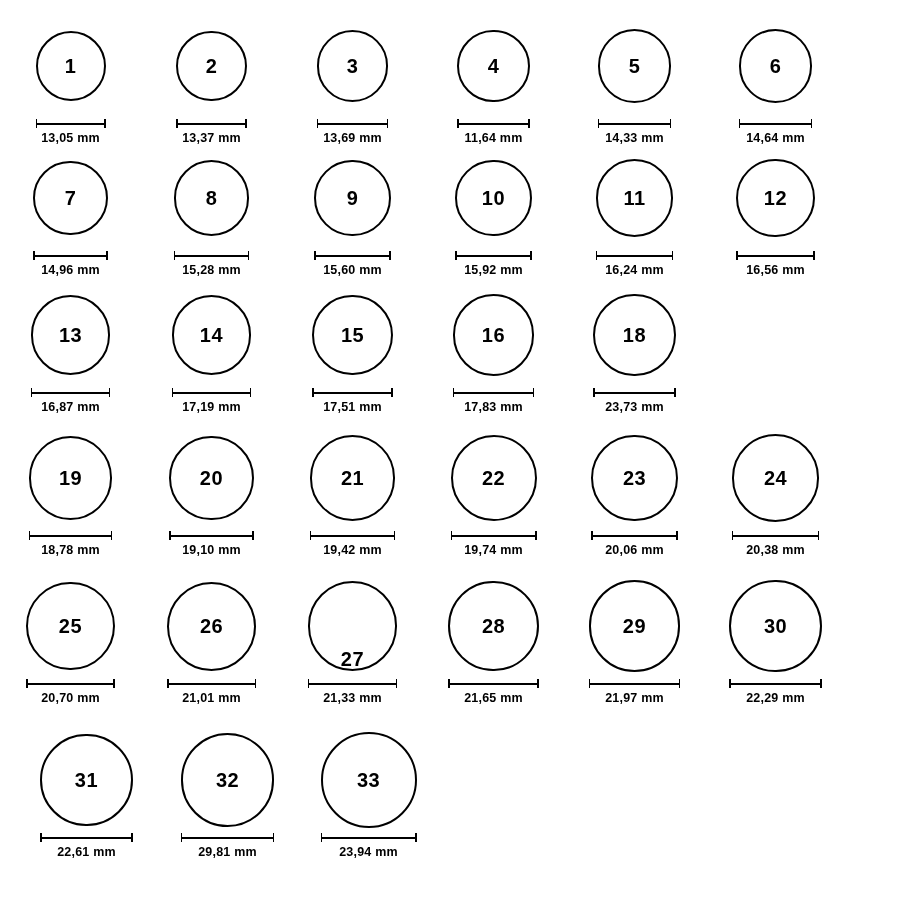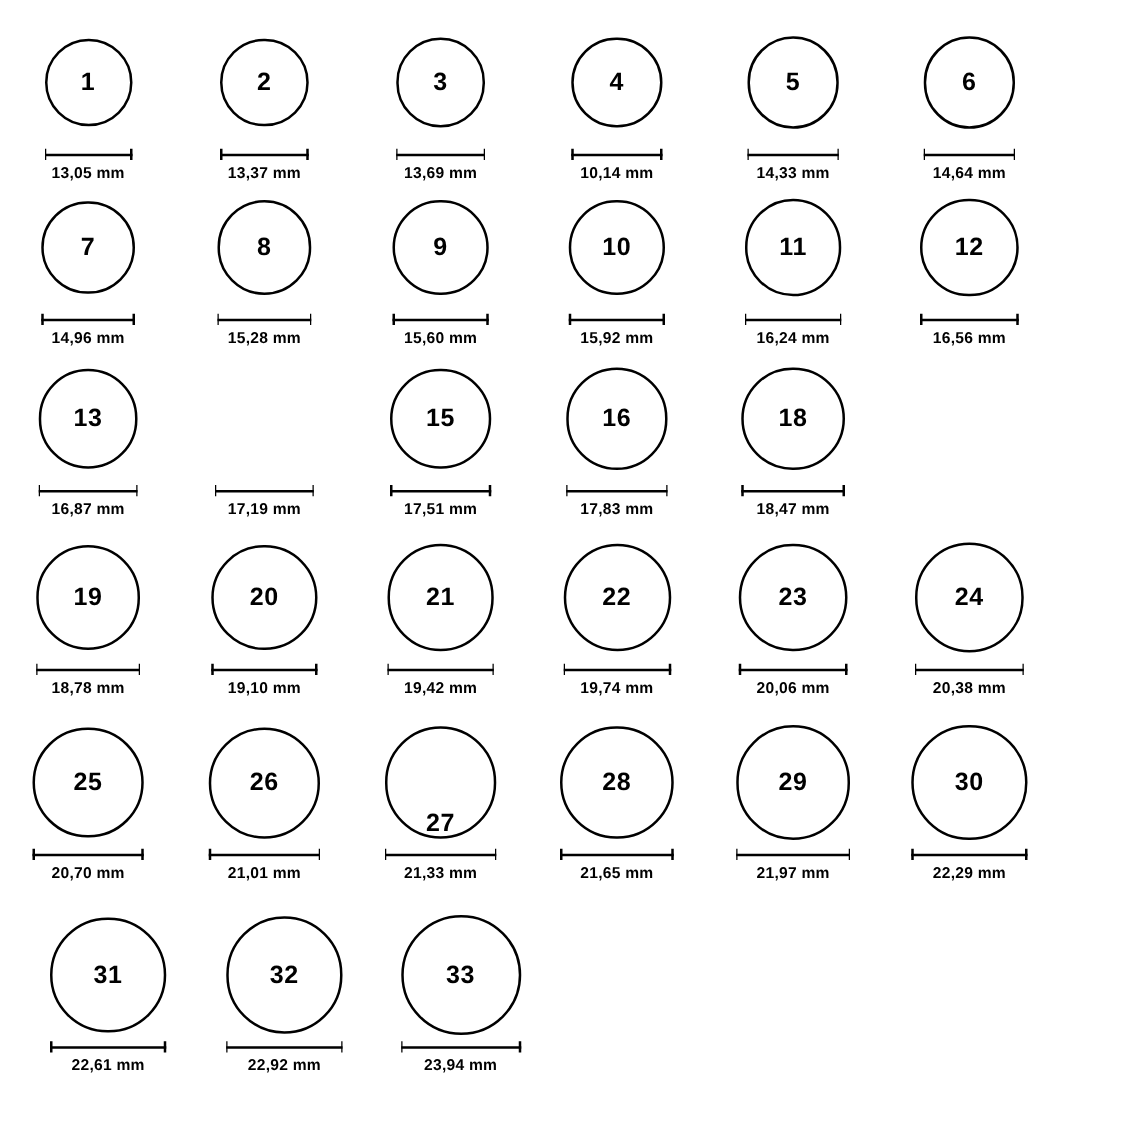--- a/index.html
+++ b/index.html
@@ -133,21 +133,21 @@
         <div class="circle-wrap">
           <div class="ring-circle" style="width: 72.3px; height: 72.3px;">
             <span class="ring-number">4</span>
           </div>
         </div>
         <div class="measure" style="width: 72.3px;">
           <div class="bar"></div>
           <div class="tick left"></div>
           <div class="tick right"></div>
         </div>
-        <div class="mm-label">10,14 mm</div>
+        <div class="mm-label">11,64 mm</div>
       </div>
       <div class="ring-cell">
         <div class="circle-wrap">
           <div class="ring-circle" style="width: 73.1px; height: 73.1px;">
             <span class="ring-number">5</span>
           </div>
         </div>
         <div class="measure" style="width: 73.1px;">
           <div class="bar"></div>
           <div class="tick left"></div>
@@ -257,20 +257,25 @@
           </div>
         </div>
         <div class="measure" style="width: 79.1px;">
           <div class="bar"></div>
           <div class="tick left"></div>
           <div class="tick right"></div>
         </div>
         <div class="mm-label">16,87 mm</div>
       </div>
       <div class="ring-cell">
+        <div class="circle-wrap">
+          <div class="ring-circle" style="width: 79.9px; height: 79.9px;">
+            <span class="ring-number">14</span>
+          </div>
+        </div>
         <div class="measure" style="width: 79.9px;">
           <div class="bar"></div>
           <div class="tick left"></div>
           <div class="tick right"></div>
         </div>
         <div class="mm-label">17,19 mm</div>
       </div>
       <div class="ring-cell">
         <div class="circle-wrap">
           <div class="ring-circle" style="width: 80.6px; height: 80.6px;">
@@ -301,21 +306,21 @@
         <div class="circle-wrap">
           <div class="ring-circle" style="width: 82.9px; height: 82.9px;">
             <span class="ring-number">18</span>
           </div>
         </div>
         <div class="measure" style="width: 82.9px;">
           <div class="bar"></div>
           <div class="tick left"></div>
           <div class="tick right"></div>
         </div>
-        <div class="mm-label">18,47 mm</div>
+        <div class="mm-label">23,73 mm</div>
       </div>
     </div>
     <div class="ring-row" style="position: absolute; left: 0px; top: 430px;">
       <div class="ring-cell">
         <div class="circle-wrap">
           <div class="ring-circle" style="width: 83.7px; height: 83.7px;">
             <span class="ring-number">19</span>
           </div>
         </div>
         <div class="measure" style="width: 83.7px;">
@@ -489,21 +494,21 @@
         <div class="circle-wrap">
           <div class="ring-circle" style="width: 93.6px; height: 93.6px;">
             <span class="ring-number">32</span>
           </div>
         </div>
         <div class="measure" style="width: 93.6px;">
           <div class="bar"></div>
           <div class="tick left"></div>
           <div class="tick right"></div>
         </div>
-        <div class="mm-label">22,92 mm</div>
+        <div class="mm-label">29,81 mm</div>
       </div>
       <div class="ring-cell">
         <div class="circle-wrap">
           <div class="ring-circle" style="width: 96px; height: 96px;">
             <span class="ring-number">33</span>
           </div>
         </div>
         <div class="measure" style="width: 96px;">
           <div class="bar"></div>
           <div class="tick left"></div>

